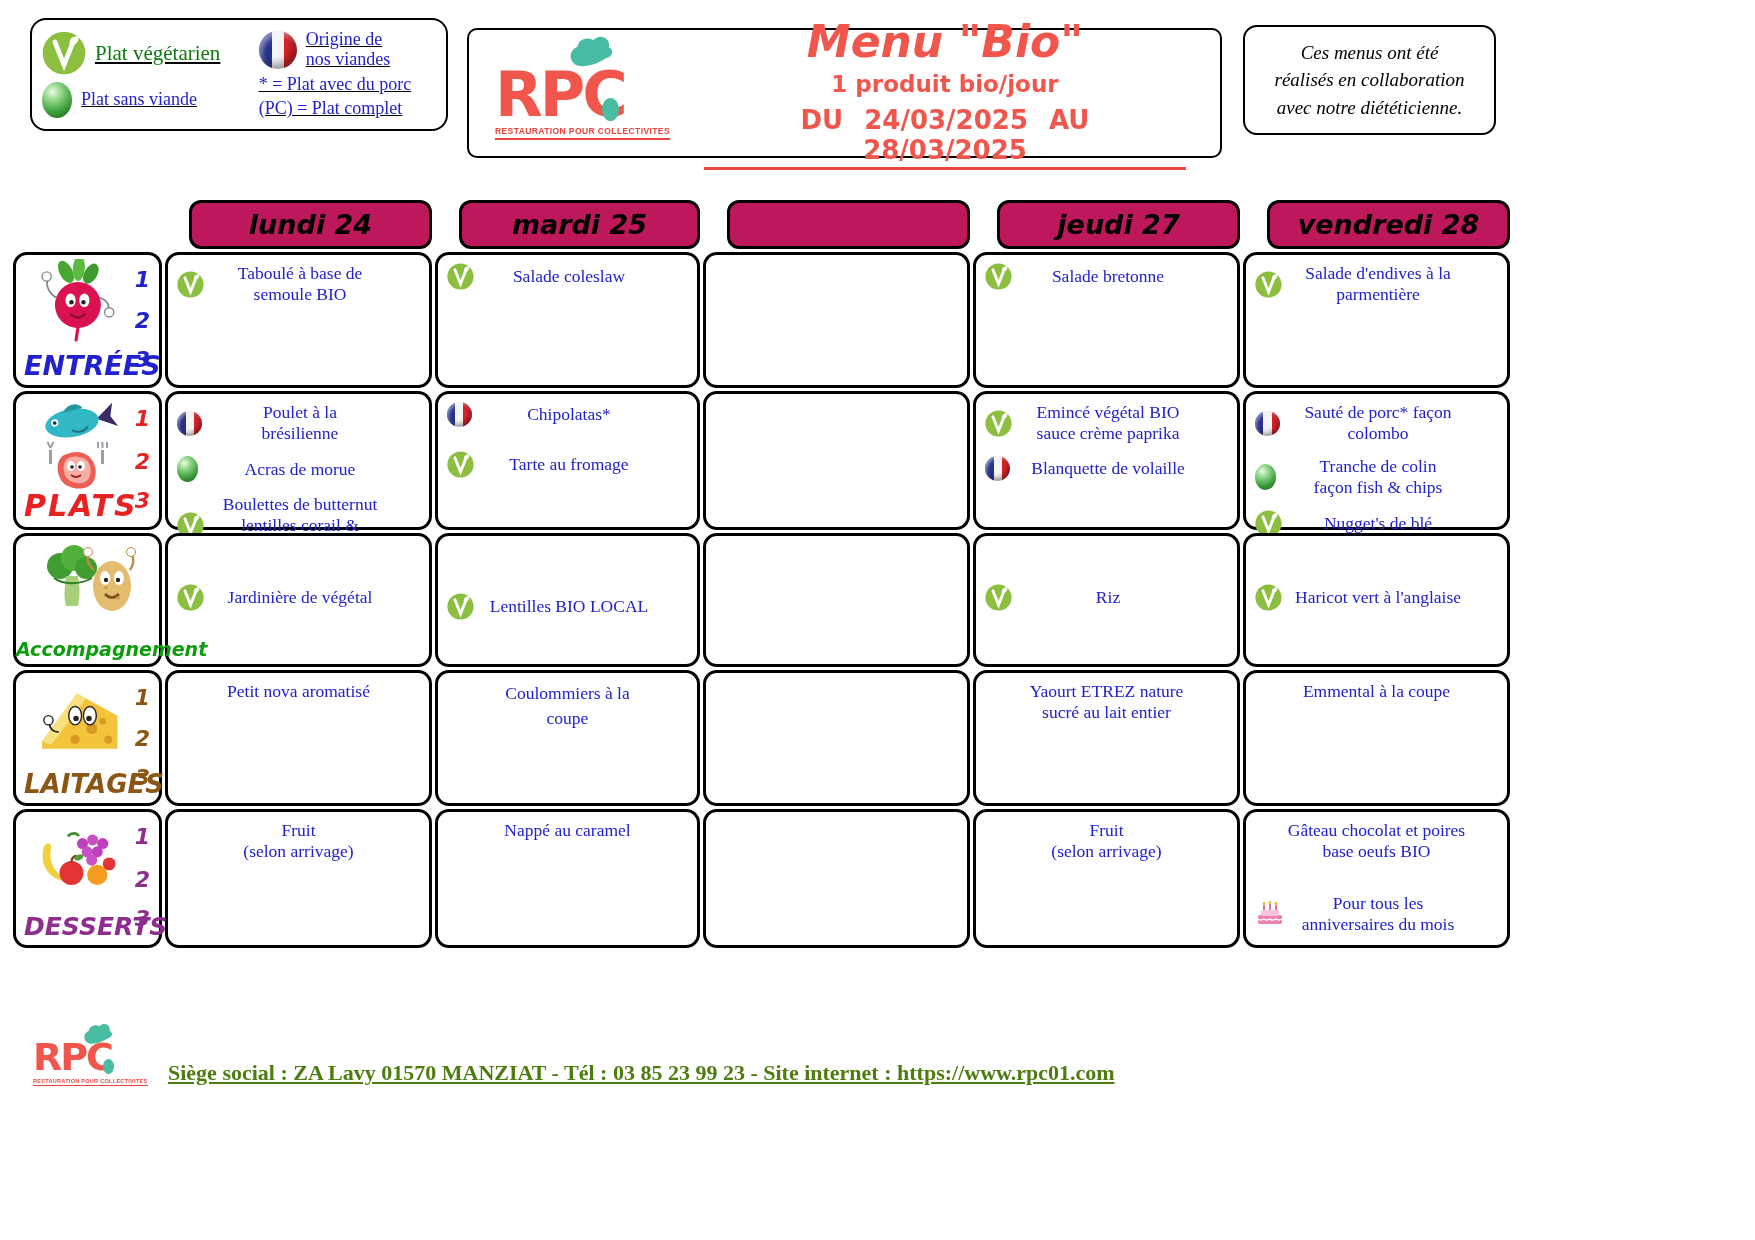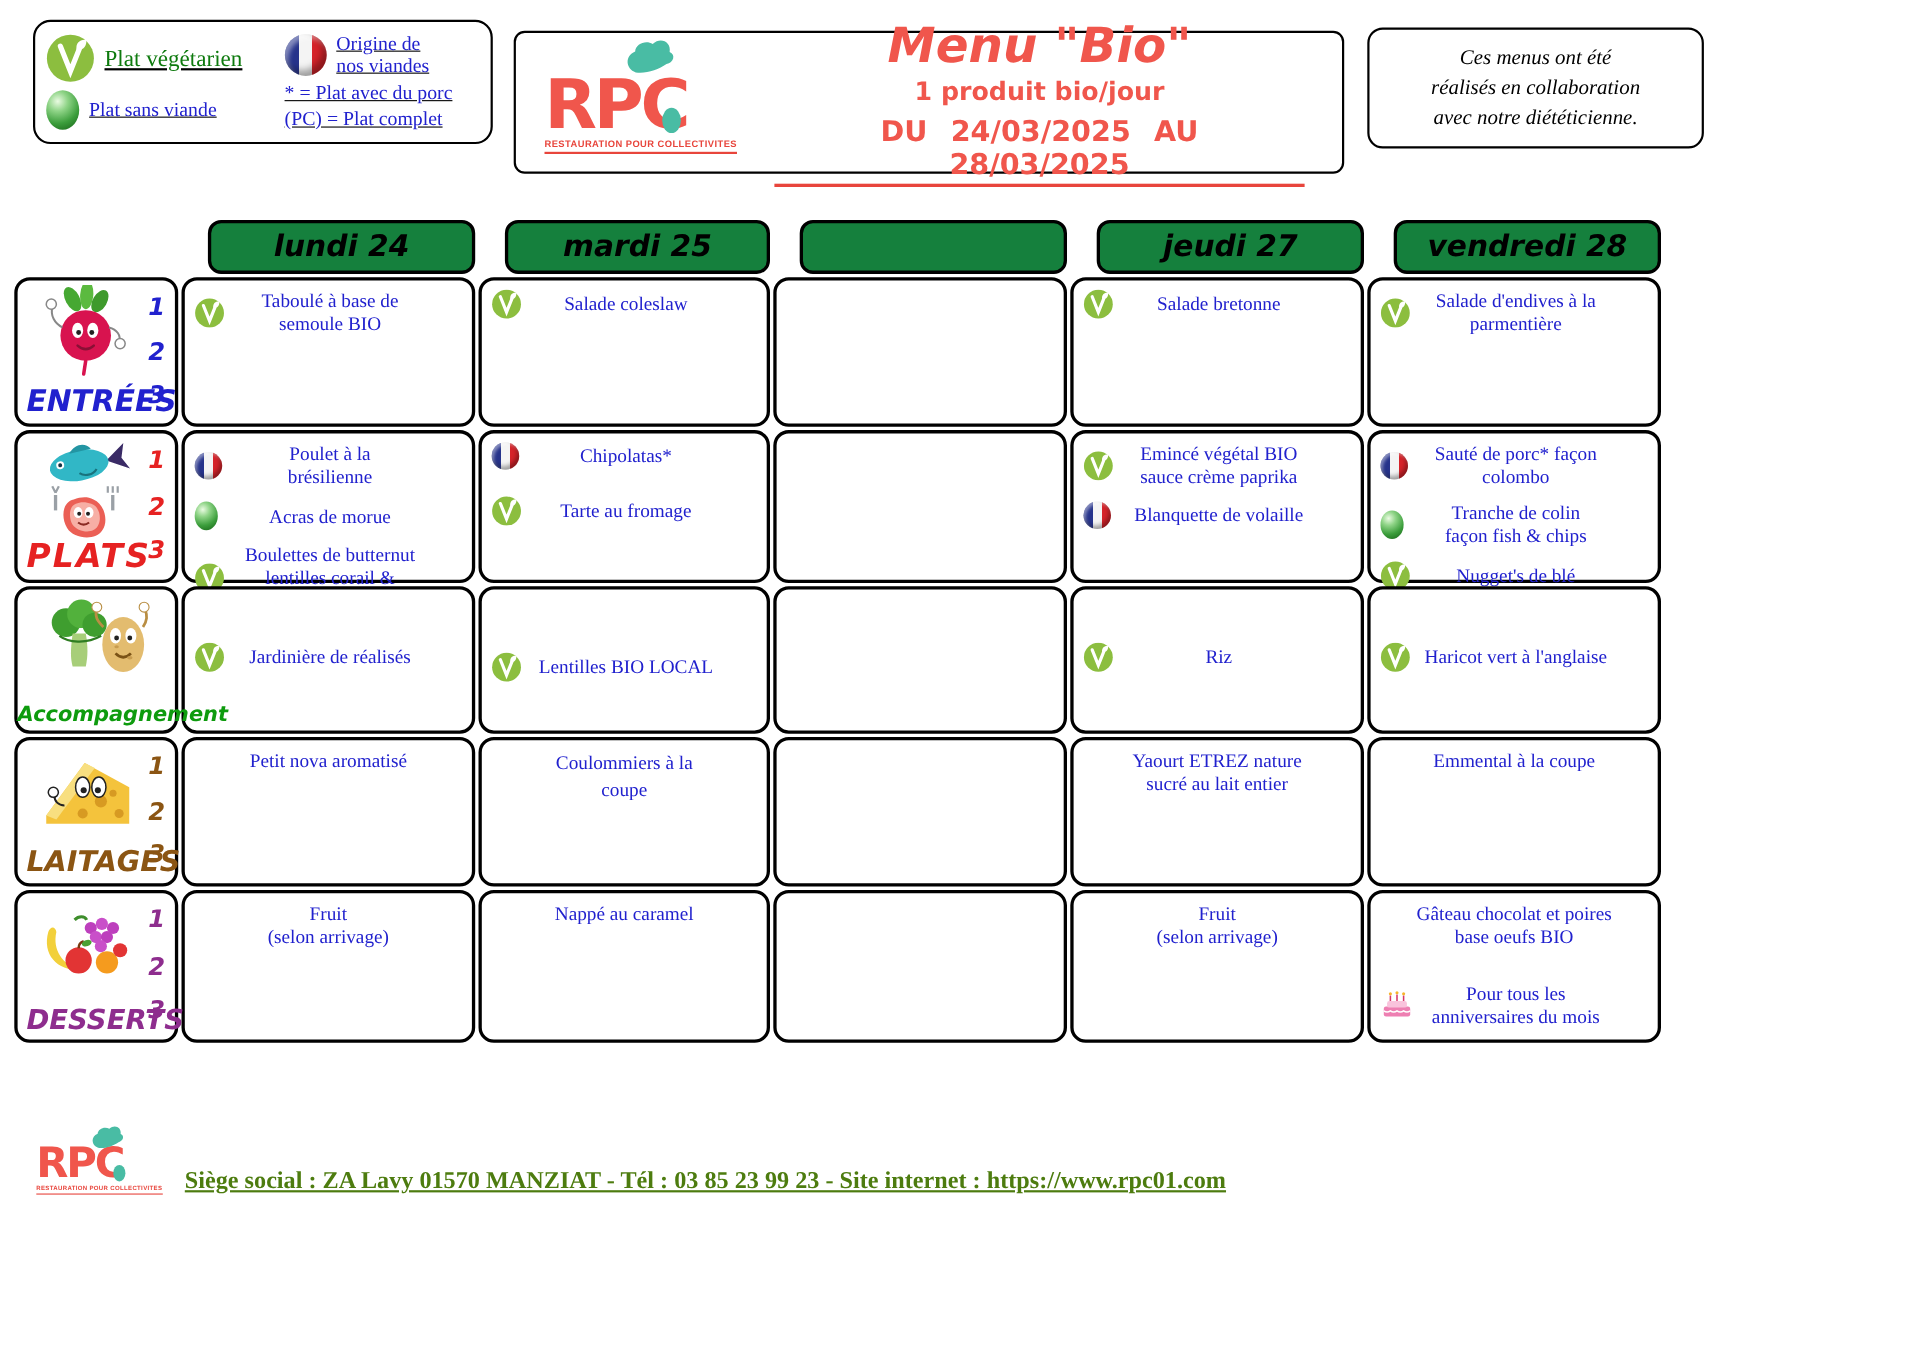--- a/index.html
+++ b/index.html
@@ -36,32 +36,32 @@
     letter-spacing:.4px;white-space:nowrap;border-bottom:2px solid #E8453C;padding-bottom:2px;}
   .header-titles{flex:1;text-align:center;padding-right:34px;}
   .menu-title{font-family:"DejaVu Sans",sans-serif;font-style:italic;font-weight:bold;
     font-size:44px;color:#F0564C;}
   .menu-subtitle{font-family:"DejaVu Sans",sans-serif;font-weight:bold;font-size:23px;
     color:#F0564C;margin-top:4px;}
   .menu-dates{display:inline-block;font-family:"DejaVu Sans",sans-serif;font-weight:bold;
     font-size:26px;color:#F0564C;margin-top:8px;border-bottom:3px solid #E8453C;
     padding:0 6px 2px;word-spacing:12px;}
 
-  .note-box{position:absolute;left:1243px;top:25px;width:306px;height:110px;
+  .note-box{position:absolute;left:1243px;top:25px;width:253px;height:110px;
     border:2px solid #000;border-radius:14px;box-sizing:border-box;background:#fff;
     display:flex;align-items:center;justify-content:center;text-align:center;}
   .note-text{font-family:"Liberation Serif",serif;font-style:italic;font-size:19px;
     color:#000;line-height:1.45;}
 
   
   .menu-grid{position:absolute;left:13px;top:200px;display:grid;
     grid-template-columns:149px 267px 265px 267px 267px 267px;
     grid-template-rows:49px 136px 139px 134px 136px 139px;gap:3px;}
   .corner{border:none;}
-  .day-header{border:3px solid #000;border-radius:12px;background:#15803d;
+  .day-header{border:3px solid #000;border-radius:12px;background:#be185d;
     display:flex;align-items:center;justify-content:center;
     font-family:"DejaVu Sans",sans-serif;font-style:italic;font-weight:bold;
     font-size:27px;color:#000;margin-left:24px;}
   .cell{border:3px solid #000;border-radius:14px;background:#fff;box-sizing:border-box;}
   .menu-cell{padding:8px 6px;display:flex;flex-direction:column;}
   .label-cell{position:relative;}
   .cartoon{position:absolute;top:4px;left:0;right:22px;display:flex;justify-content:center;}
   .num{position:absolute;right:9px;font-family:"DejaVu Sans",sans-serif;
     font-style:italic;font-weight:bold;font-size:22px;}
   .num.n1{top:9%;}.num.n2{top:41%;}.num.n3{top:71%;}
@@ -381,21 +381,21 @@
     </div>
     <div class="cell menu-cell">
       <div class="dish has-icon" style="margin-top:40px;">
         <span class="dish-icon">
             <svg class="veg-svg" viewBox="0 0 28 28" width="27" height="27">
               <circle cx="14" cy="14" r="13.6" fill="#8CBE3F"></circle>
               <path d="M8.2 7 L14 21.5 L19.2 8.5" fill="none" stroke="#FFF" stroke-width="3" stroke-linecap="round"></path>
               <path d="M17.6 9.2 C16.8 5.4 19.6 2.8 23.2 3.4 C23.6 7 21.2 9.6 17.6 9.2 Z" fill="#FFF"></path>
             </svg>
           </span>
-        <span class="dish-text" data-bind="rows.2.cells.0.items.0.text">Jardinière de réalisés</span>
+        <span class="dish-text" data-bind="rows.2.cells.0.items.0.text">Jardinière de végétal</span>
       </div>
     </div>
     <div class="cell menu-cell">
       <div class="dish has-icon" style="margin-top:49px;">
         <span class="dish-icon">
             <svg class="veg-svg" viewBox="0 0 28 28" width="27" height="27">
               <circle cx="14" cy="14" r="13.6" fill="#8CBE3F"></circle>
               <path d="M8.2 7 L14 21.5 L19.2 8.5" fill="none" stroke="#FFF" stroke-width="3" stroke-linecap="round"></path>
               <path d="M17.6 9.2 C16.8 5.4 19.6 2.8 23.2 3.4 C23.6 7 21.2 9.6 17.6 9.2 Z" fill="#FFF"></path>
             </svg>

